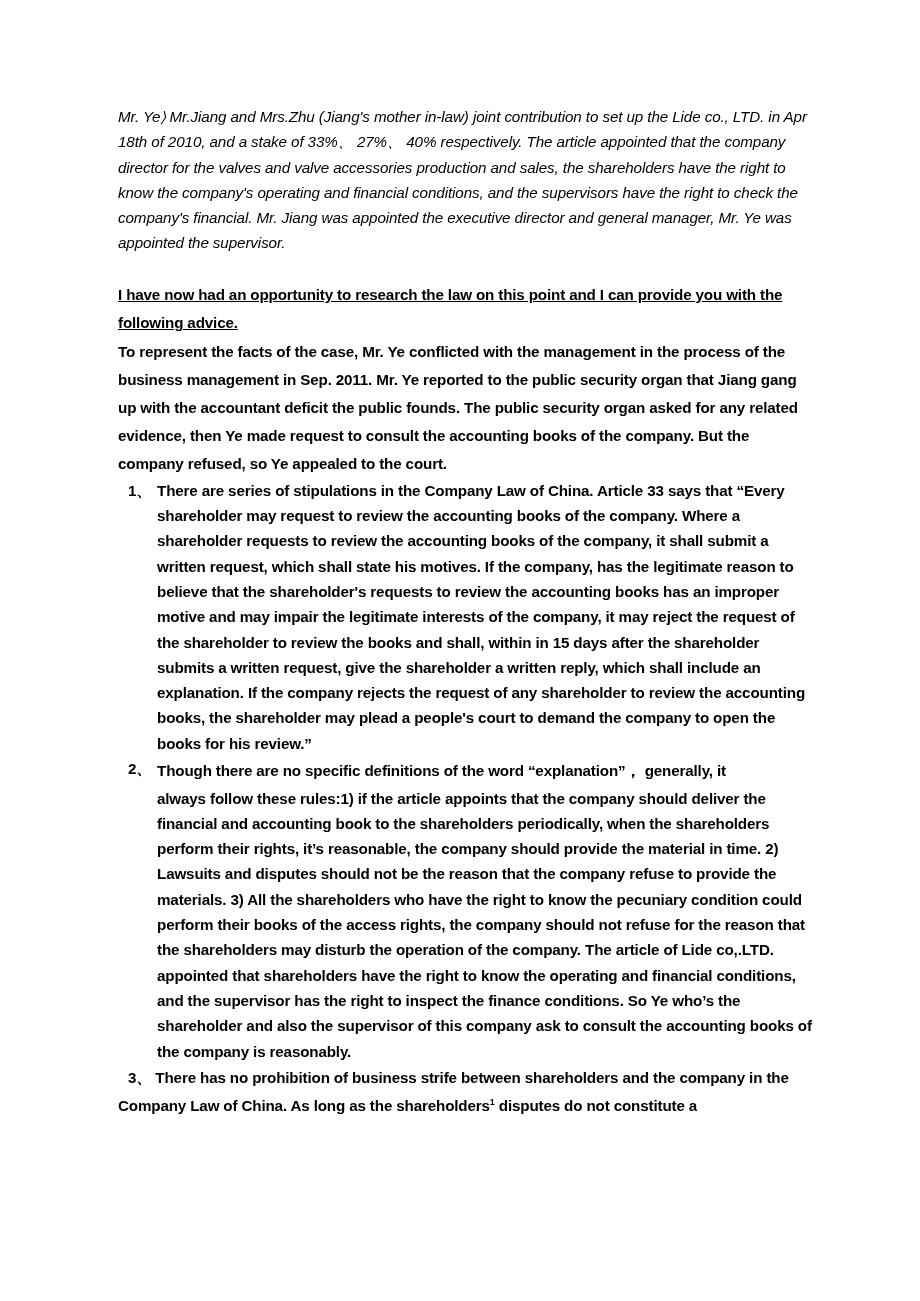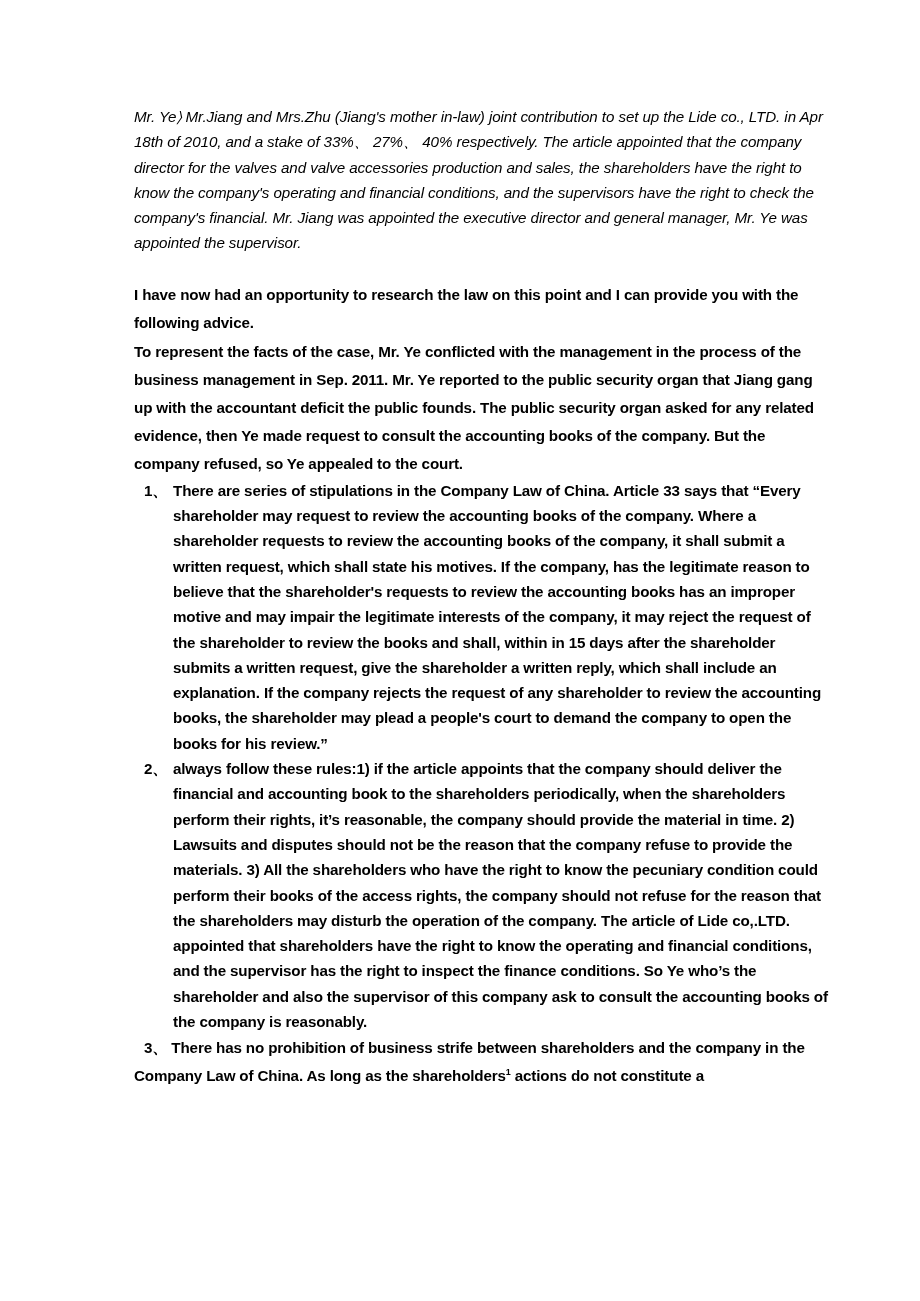--- a/index.html
+++ b/index.html
@@ -1,22 +1,22 @@
 <!DOCTYPE html>
 <html><head>
 <meta charset="utf-8">
 <style>
   html, body { margin: 0; padding: 0; background: #ffffff; }
   body { width: 920px; height: 1301px; position: relative; overflow: hidden;
          font-family: "Liberation Sans", sans-serif; color: #000; }
-  .page { position: absolute; left: 134px; top: 104px; width: 700px; }
+  .page { position: absolute; left: 118px; top: 104px; width: 700px; }
   .para-italic { font-style: italic; font-size: 15.2px; line-height: 25.3px; margin: 0; letter-spacing: -0.1px; }
   .para-bold { font-weight: bold; font-size: 15.2px; line-height: 28px; margin: 0; letter-spacing: -0.15px; }
   .gap1 { height: 25px; }
-  .intro { line-height: 28.5px; }
+  .intro { line-height: 28.5px; text-decoration: underline; }
   .list-item { position: relative; padding-left: 39px; font-weight: bold; font-size: 15.2px; line-height: 25.3px; letter-spacing: -0.15px; }
   .list-item .num { position: absolute; left: 10px; top: 0; }
   .item2-first { line-height: 29.5px; }
   .item3 { font-weight: bold; font-size: 15.2px; line-height: 28px; letter-spacing: -0.15px; }
   .item3 .num { padding-left: 10px; padding-right: 4px; }
   sup { font-size: 9px; line-height: 0; }
 </style>
 </head>
 <body>
 
@@ -26,19 +26,20 @@
   <p class="para-bold intro">I have now had an opportunity to research the law on this point and I can provide you with the following advice.</p>
   <p class="para-bold">To represent the facts of the case, Mr. Ye conflicted with the management in the process of the business management in Sep. 2011. Mr. Ye reported to the public security organ that Jiang gang up with the accountant deficit the public founds. The public security organ asked for any related evidence, then Ye made request to consult the accounting books of the company. But the company refused, so Ye appealed to the court.</p>
 
   <div class="list-item">
     <span class="num">1、</span>
     <span>There are series of stipulations in the Company Law of China. Article 33 says that “Every shareholder may request to review the accounting books of the company. Where a shareholder requests to review the accounting books of the company, it shall submit a written request, which shall state his motives. If the company, has the legitimate reason to believe that the shareholder's requests to review the accounting books has an improper motive and may impair the legitimate interests of the company, it may reject the request of the shareholder to review the books and shall, within in 15 days after the shareholder submits a written request, give the shareholder a written reply, which shall include an explanation. If the company rejects the request of any shareholder to review the accounting books, the shareholder may plead a people's court to demand the company to open the books for his review.”</span>
   </div>
 
   <div class="list-item">
     <span class="num">2、</span>
+    <div class="item2-first">Though there are no specific definitions of the word “explanation”， generally, it</div>
     <div>always follow these rules:1) if the article appoints that the company should deliver the financial and accounting book to the shareholders periodically, when the shareholders perform their rights, it’s reasonable, the company should provide the material in time. 2) Lawsuits and disputes should not be the reason that the company refuse to provide the materials. 3) All the shareholders who have the right to know the pecuniary condition could perform their books of the access rights, the company should not refuse for the reason that the shareholders may disturb the operation of the company. The article of Lide co,.LTD. appointed that shareholders have the right to know the operating and financial conditions, and the supervisor has the right to inspect the finance conditions. So Ye who’s the shareholder and also the supervisor of this company ask to consult the accounting books of the company is reasonably.</div>
   </div>
 
   <div class="item3">
-    <span class="num">3、</span><span>There has no prohibition of business strife between shareholders and the company in the Company Law of China. As long as the shareholders</span><sup>1</sup><span> actions do not constitute a</span>
+    <span class="num">3、</span><span>There has no prohibition of business strife between shareholders and the company in the Company Law of China. As long as the shareholders</span><sup>1</sup><span> disputes do not constitute a</span>
   </div>
 </div>
 
 </body></html>

